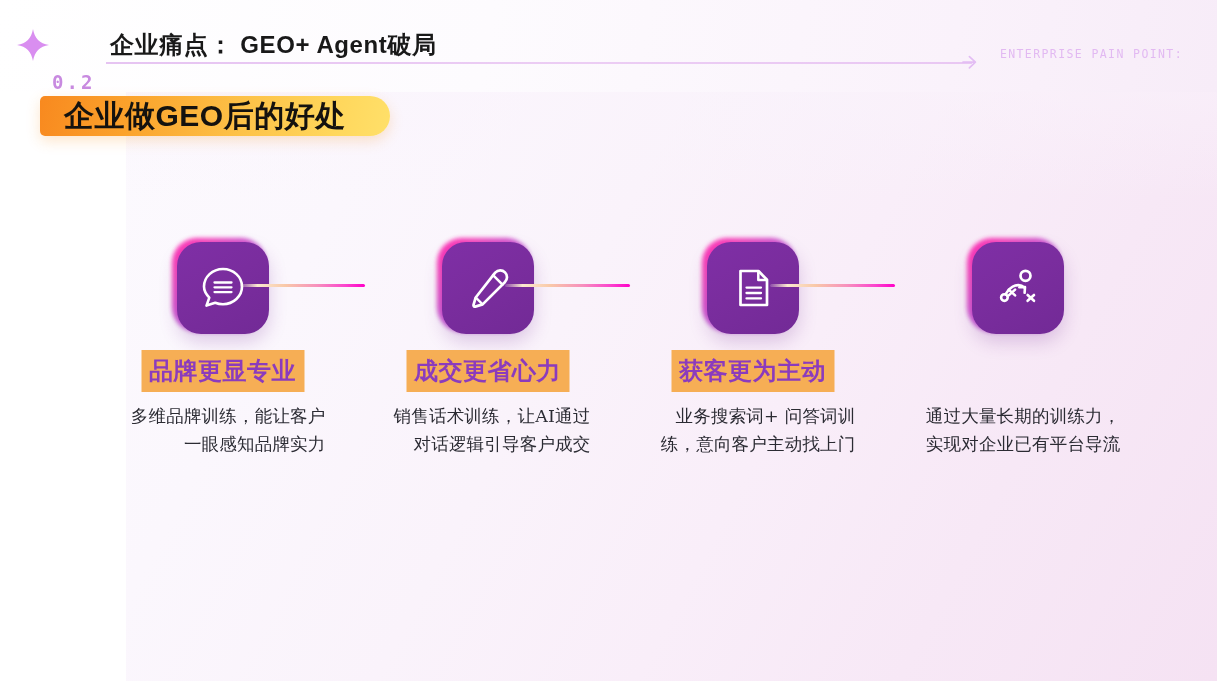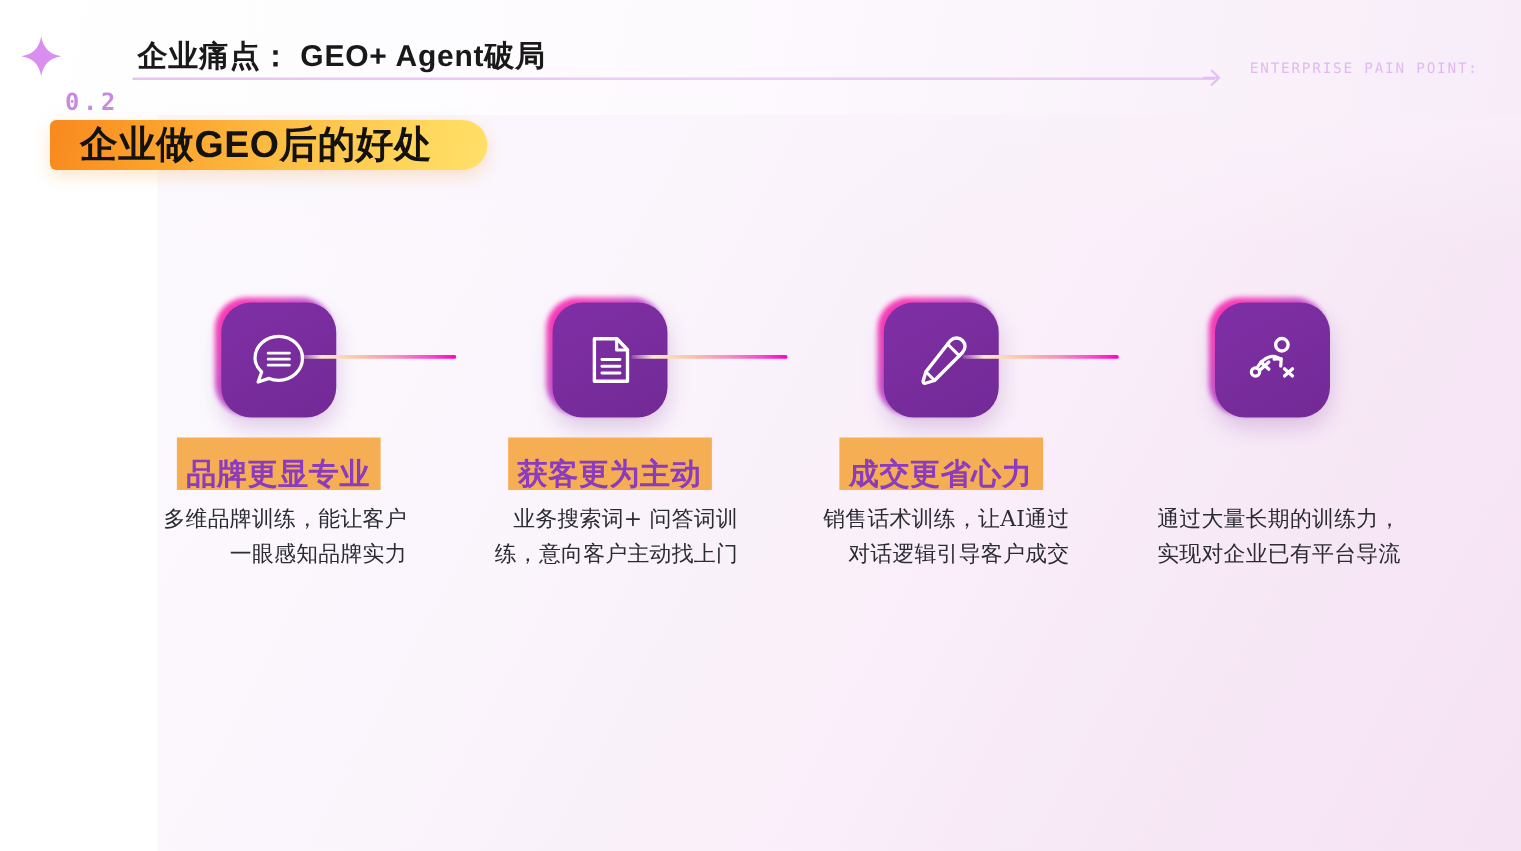--- a/index.html
+++ b/index.html
@@ -140,21 +140,21 @@
   .card:nth-child(1) .connector{ left:150px; }
   .card:nth-child(2) .connector{ left:150px; }
   .card:nth-child(3) .connector{ left:150px; }
   .card:nth-child(4) .connector{ display:none; }
 
   .badge {
     position:absolute; left:50%; top:112px;
     transform:translateX(-50%);
     height:42px; padding:0 8px;
     background:#f6ae55;
-    display:flex; align-items:flex-end; justify-content:center;
+    display:flex; align-items:center; justify-content:center;
   }
   .badge-text {
     font-size:24px; font-weight:700; color:#8b3bbd;
     letter-spacing:0.5px; white-space:nowrap; line-height:1;
   }
   .desc {
     position:absolute; left:50%; top:164px;
     transform:translateX(-50%);
     width:206px;
     text-align:right;
@@ -221,52 +221,52 @@
       </div>
       <div class="desc">多维品牌训练，能让客户一眼感知品牌实力</div>
     </div>
 
     <div class="card">
       <div class="tile-wrap">
         <div class="tile-glow"></div>
         <div class="tile">
           <span>
             <svg width="52" height="52" viewBox="0 0 52 52">
+              <path d="M33.2 10.6 C36.1 7.7 40.3 7.7 43.0 10.4 C45.7 13.1 45.7 17.3 42.8 20.2 L20.6 42.4 L13.3 44.6 C12.2 44.9 11.2 43.9 11.5 42.8 L13.7 35.5 Z" fill="none" stroke="#ffffff" stroke-width="2.7" stroke-linejoin="round"></path>
+              <path d="M31.0 13.2 L40.5 22.7" fill="none" stroke="#ffffff" stroke-width="2.5" stroke-linecap="round"></path>
+              <path d="M13.9 35.6 L20.4 42.1" fill="none" stroke="#ffffff" stroke-width="2.3" stroke-linecap="round"></path>
+            </svg>
+          </span>
+        </div>
+      </div>
+      <div class="connector"></div>
+      <div class="badge">
+        <span class="badge-text">成交更省心力</span>
+      </div>
+      <div class="desc">销售话术训练，让AI通过对话逻辑引导客户成交</div>
+    </div>
+
+    <div class="card">
+      <div class="tile-wrap">
+        <div class="tile-glow"></div>
+        <div class="tile">
+          <span>
+            <svg width="52" height="52" viewBox="0 0 52 52">
               <path d="M13.5 9 H31.5 L40 17.8 V43 H13.5 Z" fill="none" stroke="#ffffff" stroke-width="2.7" stroke-linejoin="round"></path>
               <path d="M31.3 9.2 V18 H39.9" fill="none" stroke="#ffffff" stroke-width="2.5" stroke-linejoin="round"></path>
               <path d="M19.5 25.6 H34 M19.5 31.0 H34 M19.5 36.4 H34" fill="none" stroke="#ffffff" stroke-width="2.3" stroke-linecap="round"></path>
             </svg>
           </span>
         </div>
       </div>
       <div class="connector"></div>
       <div class="badge">
         <span class="badge-text">获客更为主动</span>
       </div>
       <div class="desc">业务搜索词+ 问答词训练，意向客户主动找上门</div>
-    </div>
-
-    <div class="card">
-      <div class="tile-wrap">
-        <div class="tile-glow"></div>
-        <div class="tile">
-          <span>
-            <svg width="52" height="52" viewBox="0 0 52 52">
-              <path d="M33.2 10.6 C36.1 7.7 40.3 7.7 43.0 10.4 C45.7 13.1 45.7 17.3 42.8 20.2 L20.6 42.4 L13.3 44.6 C12.2 44.9 11.2 43.9 11.5 42.8 L13.7 35.5 Z" fill="none" stroke="#ffffff" stroke-width="2.7" stroke-linejoin="round"></path>
-              <path d="M31.0 13.2 L40.5 22.7" fill="none" stroke="#ffffff" stroke-width="2.5" stroke-linecap="round"></path>
-              <path d="M13.9 35.6 L20.4 42.1" fill="none" stroke="#ffffff" stroke-width="2.3" stroke-linecap="round"></path>
-            </svg>
-          </span>
-        </div>
-      </div>
-      <div class="connector"></div>
-      <div class="badge">
-        <span class="badge-text">成交更省心力</span>
-      </div>
-      <div class="desc">销售话术训练，让AI通过对话逻辑引导客户成交</div>
     </div>
 
     <div class="card">
       <div class="tile-wrap">
         <div class="tile-glow"></div>
         <div class="tile">
           <span>
             <svg width="52" height="52" viewBox="0 0 52 52">
               <circle cx="33.5" cy="13.8" r="5.0" fill="none" stroke="#ffffff" stroke-width="2.7"></circle>
               <circle cx="12.4" cy="35.6" r="3.3" fill="none" stroke="#ffffff" stroke-width="2.6"></circle>

